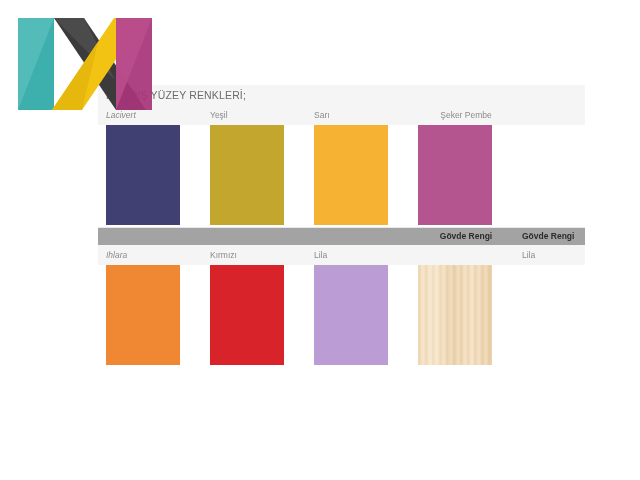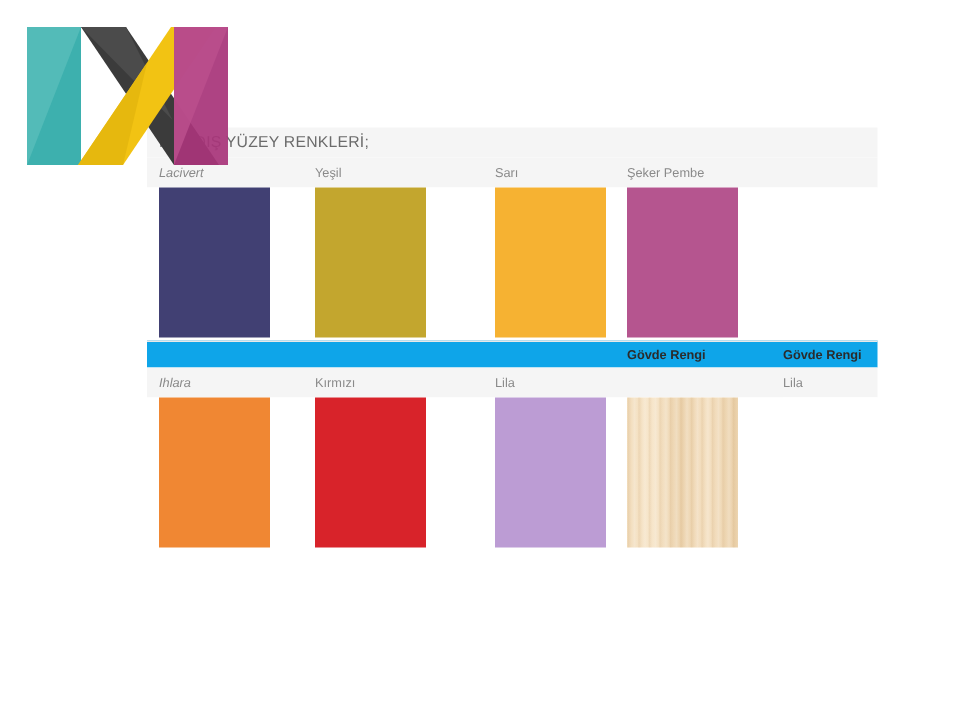--- a/index.html
+++ b/index.html
@@ -68,33 +68,33 @@
   }
 
   .gap-band {
     height: 8px;
     background: #ffffff;
   }
 
   .subhead-band {
     height: 18px;
     position: relative;
-    background: #0ea5e9;
+    background: #a3a3a3;
   }
 
   
   .cell {
     position: absolute;
     top: 0;
     width: 104px;
   }
   .c0 { left: 0px; font-style: italic;   }
   .c1 { left: 104px; }
-  .c2 { left: 224px; }
-  .c3 { left: 312px; }
+  .c2 { left: 208px; }
+  .c3 { left: 312px; text-align: center; }
   .c4 { left: 416px; }
 
   .lbl {
     font-size: 8.5px;
     color: #8a8a8a;
     line-height: 20px;
     padding-left: 8px;
     white-space: nowrap;
   }
 

